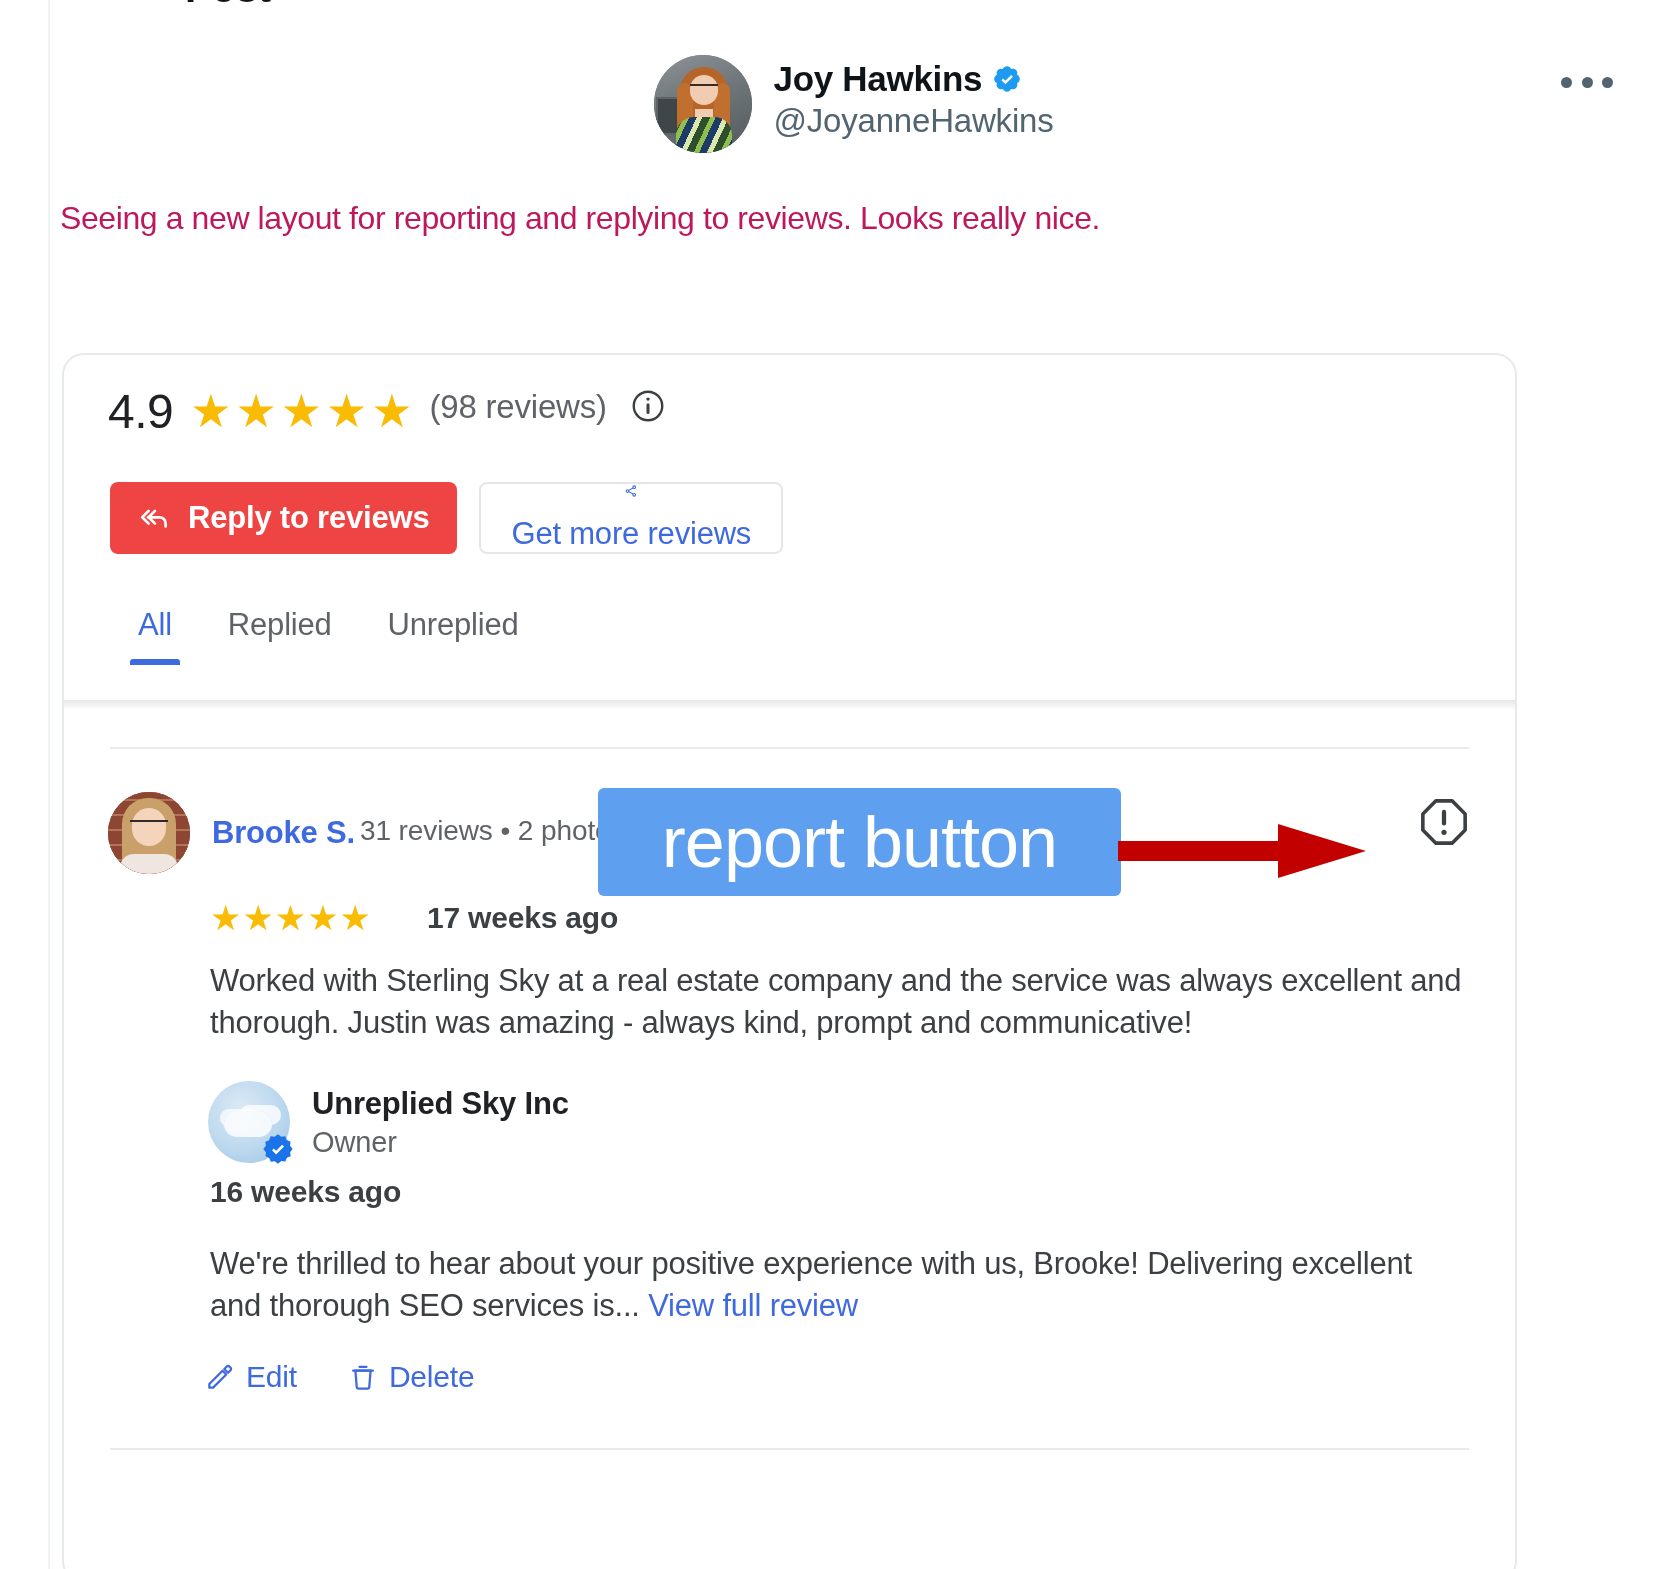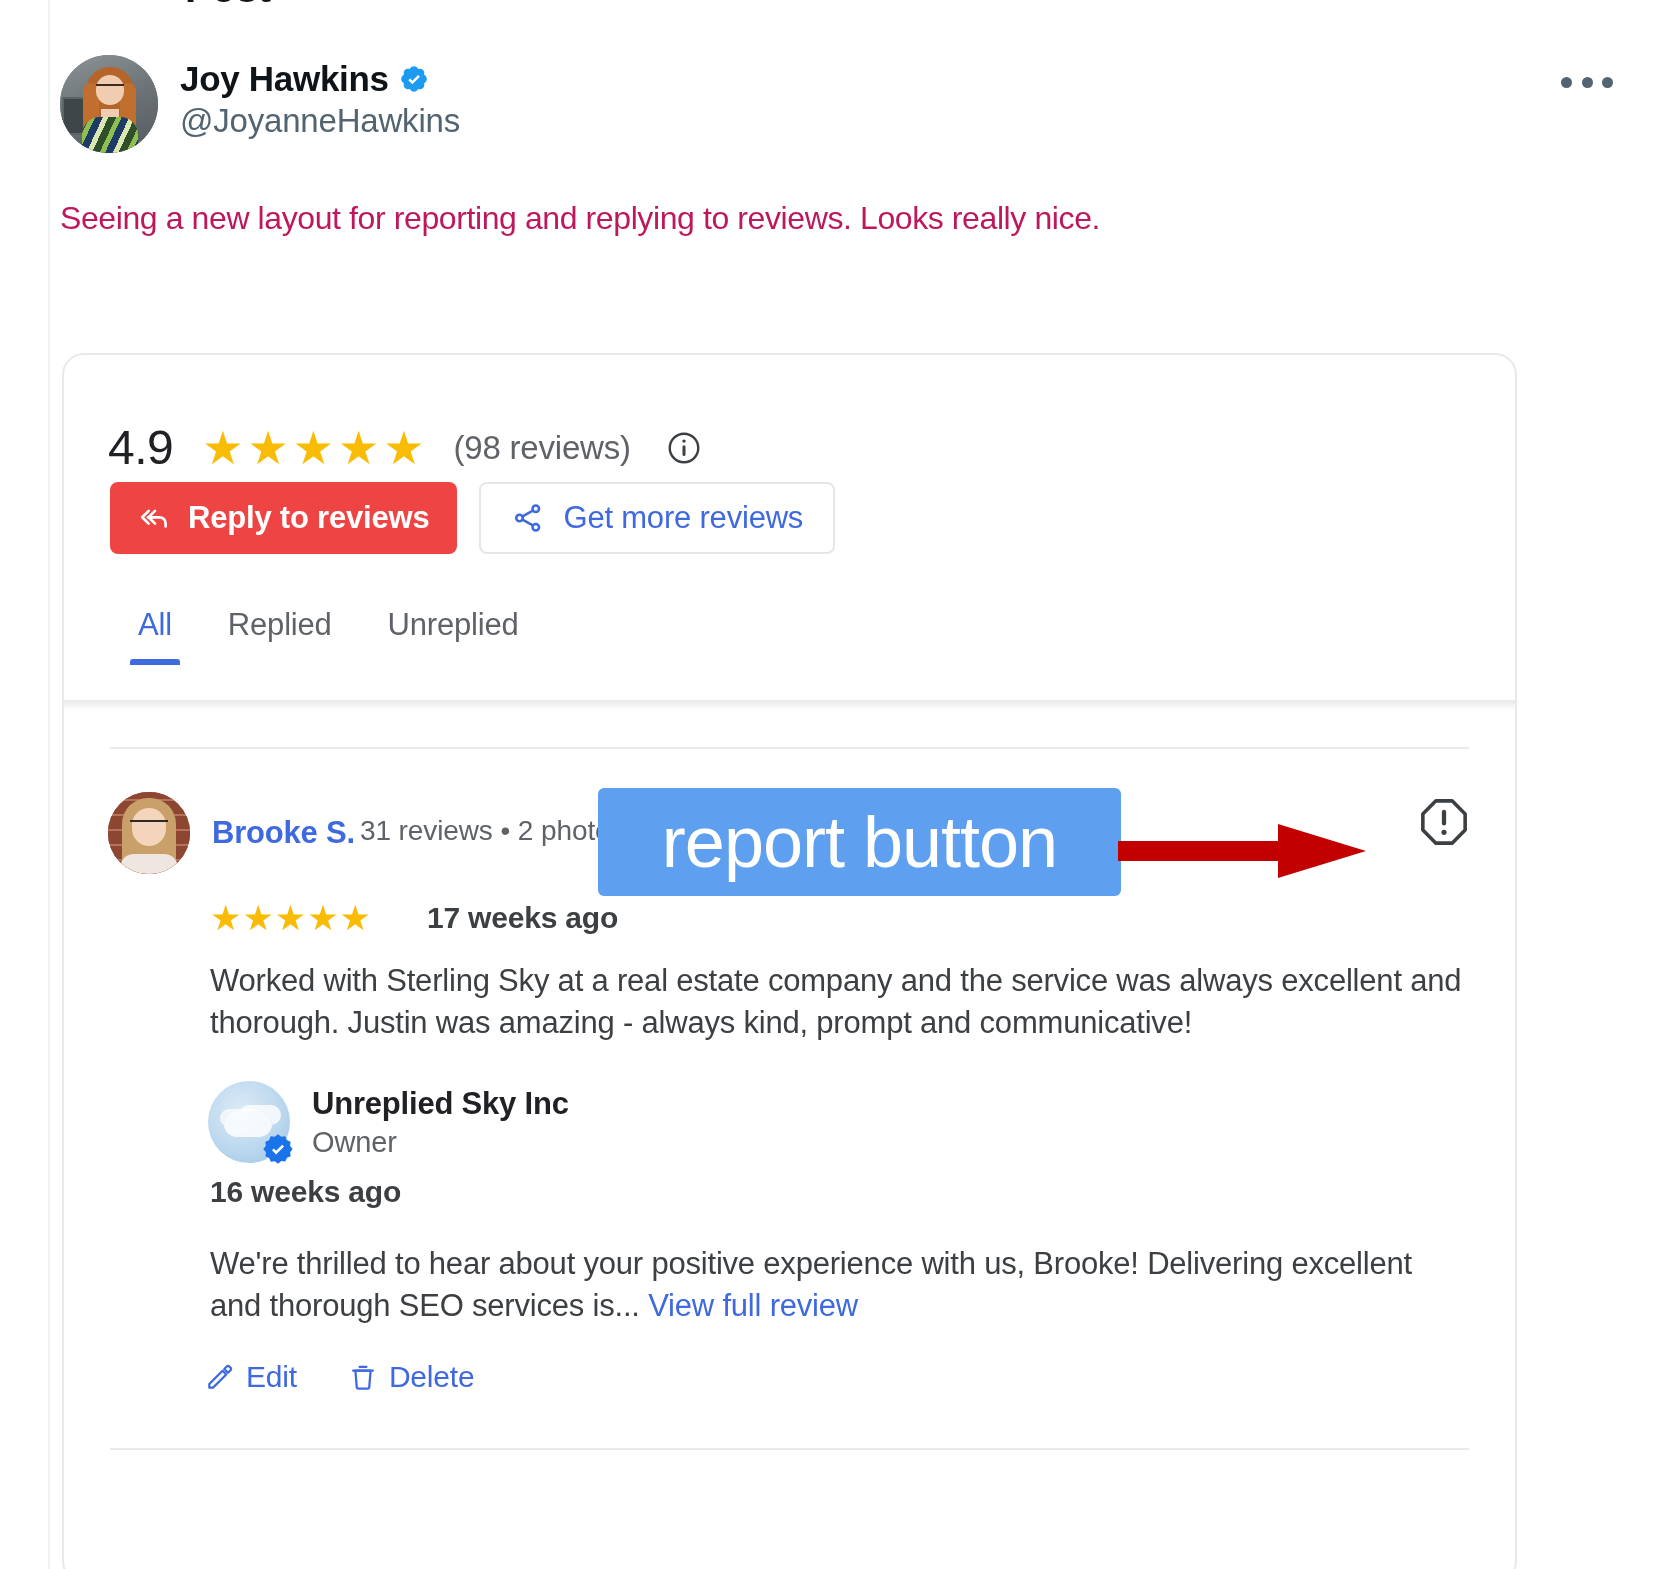--- a/index.html
+++ b/index.html
@@ -32,25 +32,26 @@
     left: 185px; top: -34px;
     font-size: 40px;
     font-weight: 700;
     color: #0f1419;
     letter-spacing: -0.2px;
   }
 
   
   .author-row {
     position: absolute;
-    left: 60px; top: 55px;
+    left: 76px; top: 55px;
     width: 1555px;
     height: 100px;
     display: flex;
     align-items: flex-start;
+    justify-content: center;
   }
   .avatar {
     width: 98px; height: 98px;
     border-radius: 50%;
     overflow: hidden;
     flex: 0 0 98px;
     background: #6d7478;
     position: relative;
   }
   .avatar .bg-wall   { position:absolute; inset:0; background:linear-gradient(160deg,#8d9396 0%,#6e7578 45%,#53595c 100%); }
@@ -113,21 +114,21 @@
     height: 1230px;
     background: #ffffff;
     border: 2px solid #e7e9ea;
     border-radius: 22px;
     overflow: hidden;
   }
 
   .rating-row {
     position: absolute;
     left: 44px; top: 33px;
-    display: flex; align-items: center; gap: 29px; margin-top: 36px;
+    display: flex; align-items: flex-start; gap: 17px;
   }
   .rating-value {
     font-size: 48px;
     color: #202124;
     font-weight: 400;
     letter-spacing: -0.5px;
     line-height: 1;
   }
   .rating-stars { display: flex; gap: 4px; align-items: center; }
   .rating-stars .st { font-size: 46px; color: #fabb05; line-height: 1; }
@@ -163,20 +164,21 @@
     color: #3f69df;
     border: 2px solid #e4e6e9;
     border-radius: 8px;
     height: 72px;
     padding: 0 30px;
     font-size: 31px;
     font-weight: 400;
     font-family: "Liberation Sans", sans-serif;
     cursor: pointer;
     letter-spacing: -0.2px;
+    flex-direction: column;
   }
 
   
   .tabs {
     position: absolute;
     left: 46px; top: 252px;
     display: flex; align-items: flex-start; gap: 0;
   }
   .tab {
     font-size: 31px;

